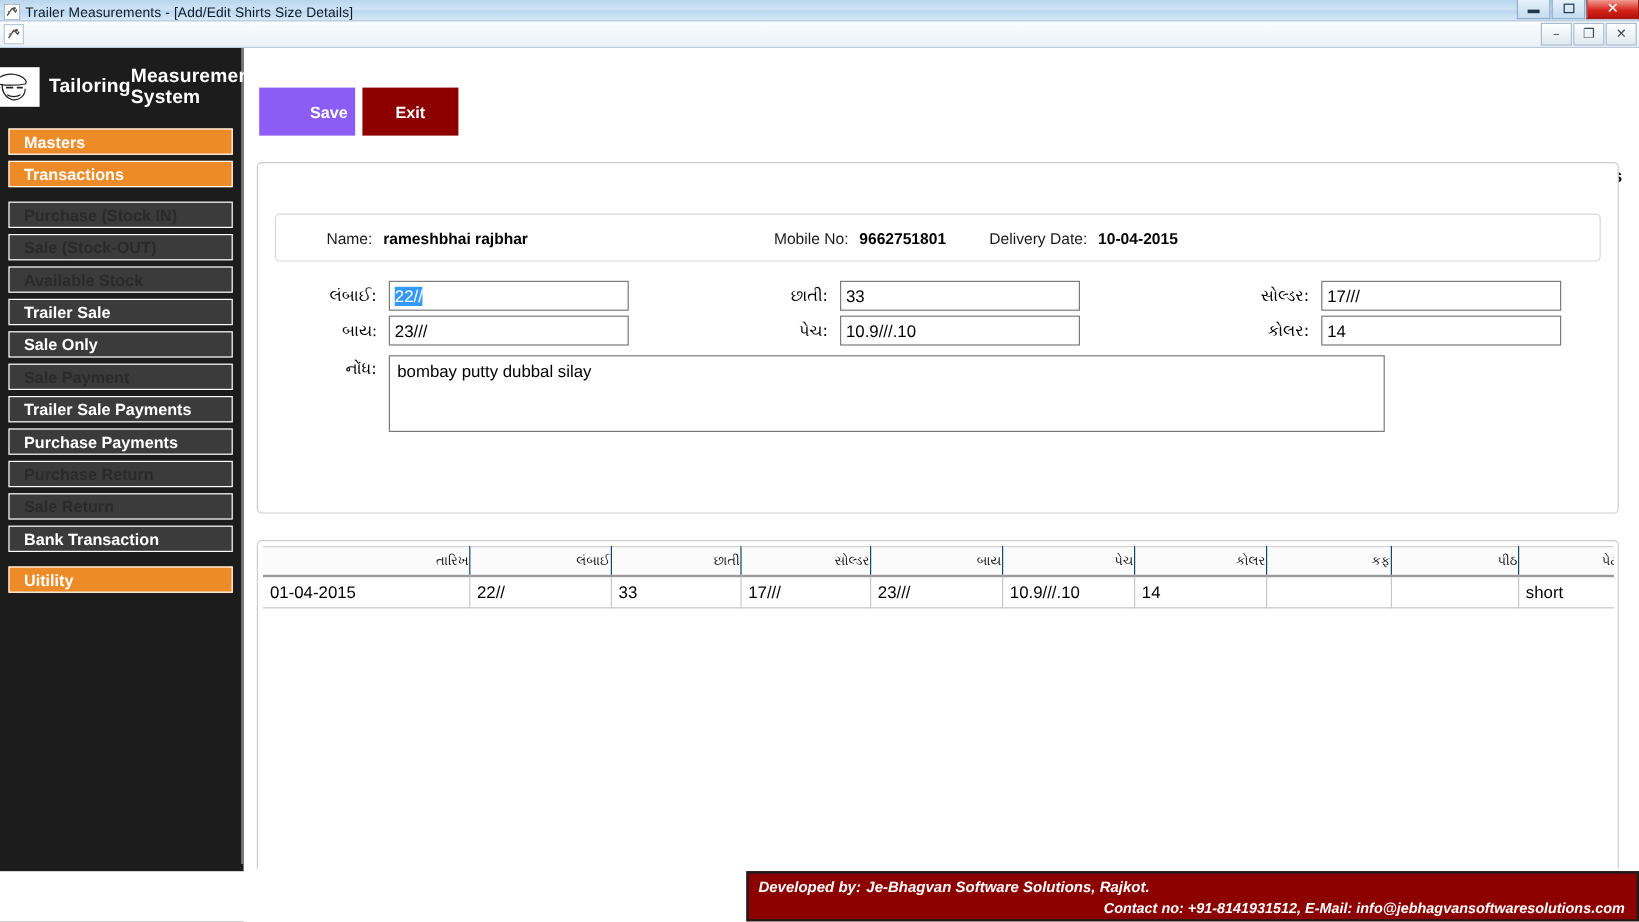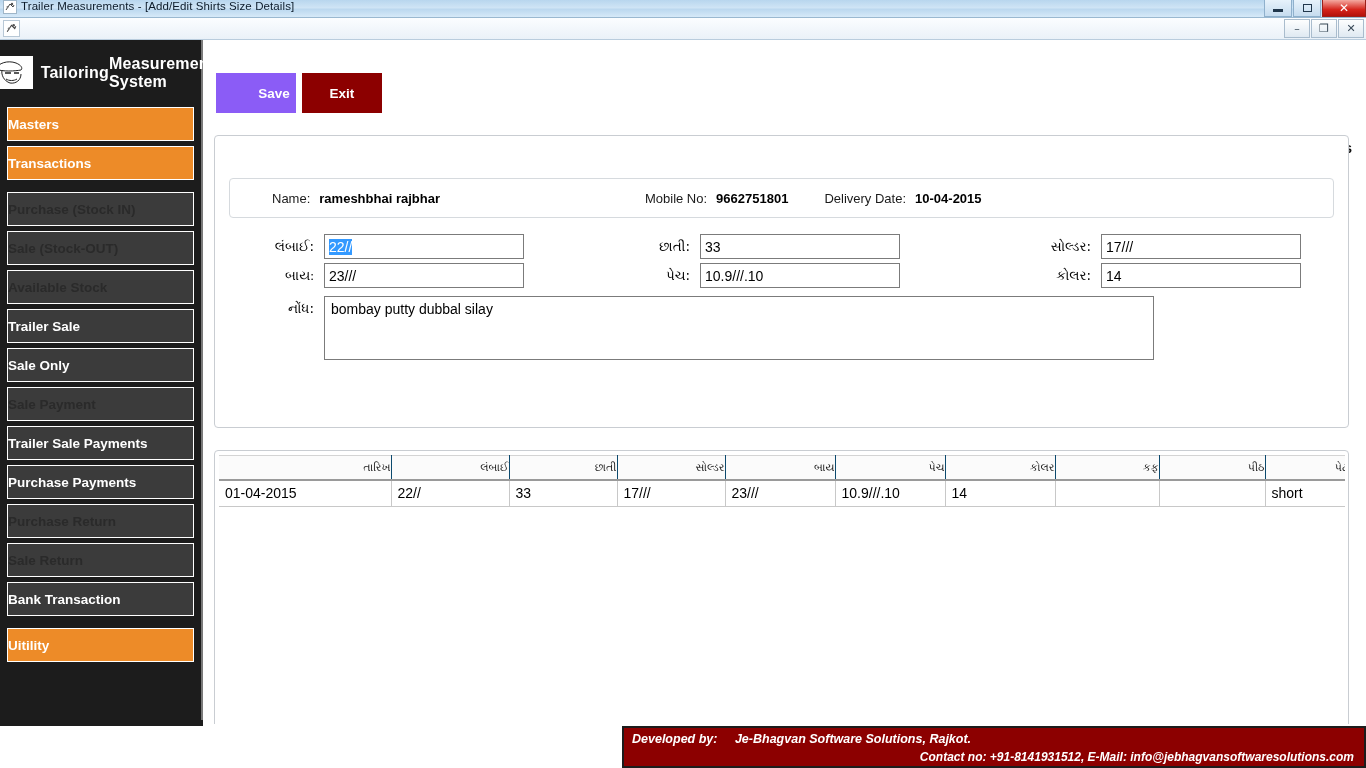--- a/index.html
+++ b/index.html
@@ -9,21 +9,21 @@
     overflow: hidden;
     background: #ffffff;
   }
   #app { position: relative; width: 1366px; height: 768px; }
 
   
   .titlebar {
     position: absolute; left: 0; top: 0; width: 1366px; height: 18px;
     background: linear-gradient(to bottom, #b8d6ee 0%, #cfe4f5 45%, #bcd8ef 55%, #d6e9f8 100%);
     border-bottom: 1px solid #9ab8d0;
-    display: flex; align-items: flex-start;
+    display: flex; align-items: flex-end;
   }
   .tb-icon {
     width: 14px; height: 14px; margin-left: 3px; margin-right: 4px;
     background: #ffffff; border: 1px solid #9fb6c8;
     display: flex; align-items: center; justify-content: center;
     font-size: 9px; line-height: 1; color: #333; overflow: hidden;
   }
   .tb-title {
     font-size: 11.5px; color: #0c1b2a; letter-spacing: 0.1px; white-space: nowrap;
   }
@@ -79,24 +79,24 @@
   .brand-row { display: flex; align-items: center; gap: 8px; }
   .brand-logo {
     width: 46px; height: 33px; background: #ffffff;
     display: flex; align-items: center; justify-content: center; overflow: hidden;
   }
   .brand-t1 { font-size: 16px; font-weight: bold; letter-spacing: .2px; }
   .brand-t2 { font-size: 16px; font-weight: bold; margin-top: 1px; letter-spacing: .2px; }
 
   .navlist { padding-top: 4px; }
   .navbtn {
-    height: 34px; margin: 0 3px 5px 3px;
+    height: 22px; margin: 0 3px 5px 3px;
     border: 1px solid #ffffff;
     display: flex; align-items: center;
-    padding-left: 0;
+    padding-left: 12px;
     font-size: 13.5px; font-weight: bold;
   }
   .navbtn.orange { background: #ed8b28; color: #ffffff; }
   .navbtn.dark   { background: #3b3b3b; color: #ffffff; }
   .navbtn.dim    { background: #3b3b3b; color: #2a2a2a; }
   .nav-gap { height: 7px; }
 
   .backup-zone {
     position: absolute; left: 0; top: 720px; width: 203px; height: 48px;
     background: #1c1c1c; display: flex; align-items: center; justify-content: center;
@@ -179,21 +179,21 @@
   }
 
   
   .footer {
     position: absolute; left: 622px; top: 726px; width: 744px; height: 42px;
     background: #8c0000; border: 2px solid #1c1c1c;
     color: #ffffff; overflow: hidden;
   }
   .foot-l1 { position: absolute; left: 8px; top: 4px; font-size: 12.5px; font-weight: bold; font-style: italic; }
   .foot-l1 .lbl { font-weight: bold; font-style: italic; }
-  .foot-l1 .val { margin-left: 14px; }
+  .foot-l1 .val { margin-left: 1px; }
   .foot-l2 { position: absolute; right: 10px; top: 22px; font-size: 12px; font-weight: bold; font-style: italic; }
   .footer-fill { position: absolute; left: 0px; top: 726px; width: 622px; height: 42px; background: #ffffff; }
   .left-fill { position: absolute; left: 203px; top: 720px; width: 3px; height: 48px; background: #ffffff; }
 </style>
 </head>
 <body>
 
 <div id="app">
 
   <div class="titlebar">

